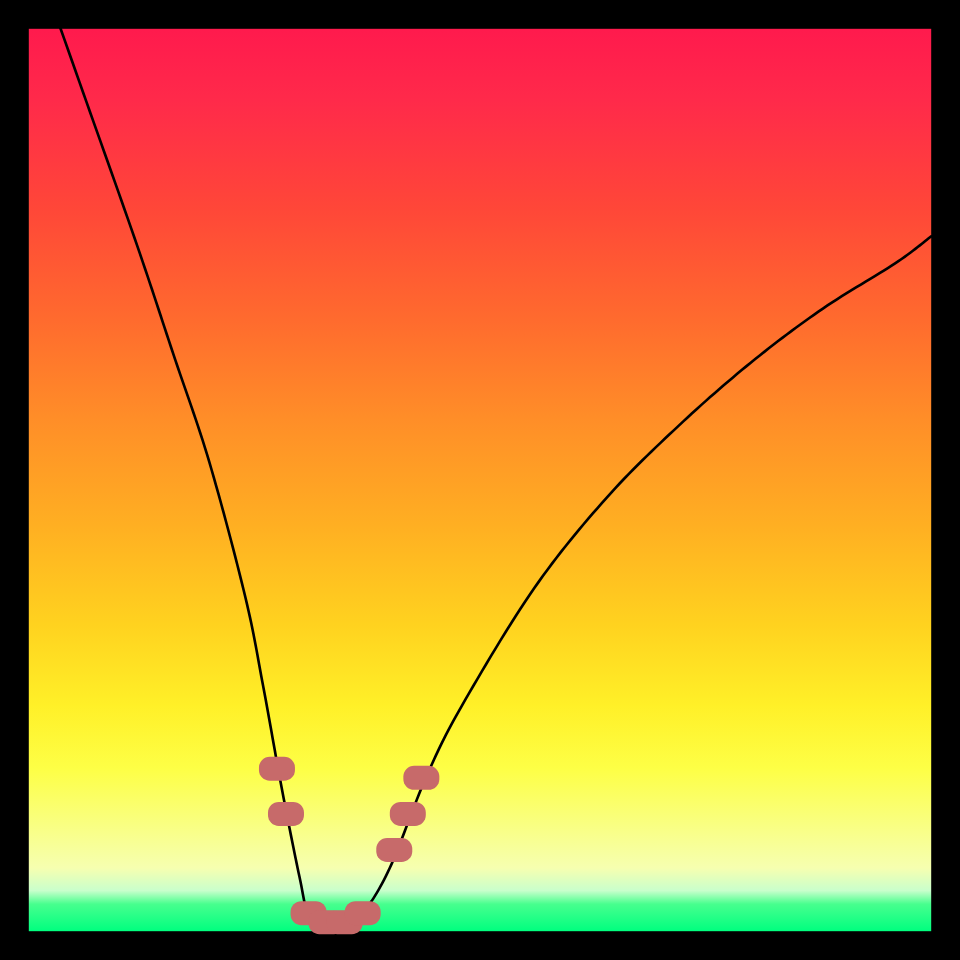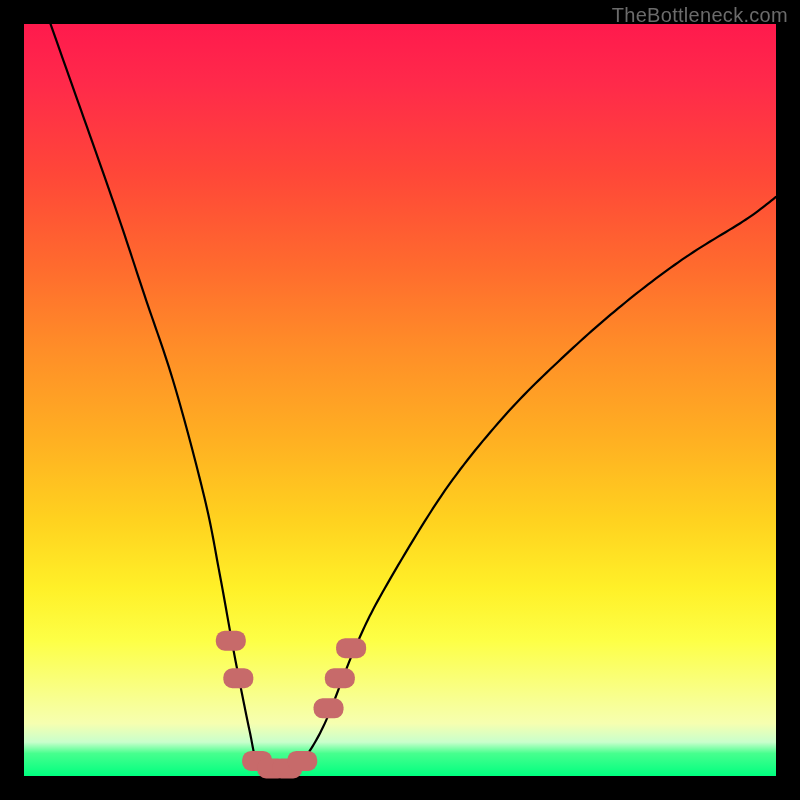--- a/index.html
+++ b/index.html
@@ -57,21 +57,20 @@
     top: 0;
     width: 752px;
     height: 752px;
     overflow: visible;
   }
 </style>
 </head>
 <body>
 
 <div class="frame">
-  <div class="watermark">TheBottleneck.com</div>
 
   <div class="plot-area">
     <svg class="curves" viewBox="0 0 752 752" preserveAspectRatio="none">
       <path id="curve-path" fill="none" stroke="#000000" stroke-width="2.2" stroke-linecap="round" stroke-linejoin="round" d="M0.00 -75.20 L1.58 -70.72 L3.48 -65.34 L5.67 -59.14 L8.11 -52.23 L10.77 -44.69 L13.62 -36.62 L16.62 -28.12 L19.74 -19.27 L22.95 -10.17 L26.22 -0.92 L29.51 8.40 L32.78 17.68 L36.02 26.84 L39.17 35.79 L42.22 44.42 L45.12 52.64 L47.97 60.70 L50.86 68.88 L53.79 77.15 L56.75 85.48 L59.72 93.85 L62.70 102.23 L65.67 110.59 L68.62 118.91 L71.54 127.15 L74.42 135.29 L77.25 143.31 L80.02 151.16 L82.71 158.84 L85.32 166.30 L87.83 173.52 L90.24 180.48 L92.53 187.15 L94.72 193.56 L96.81 199.73 L98.82 205.68 L100.75 211.46 L102.62 217.07 L104.44 222.56 L106.22 227.95 L107.97 233.26 L109.70 238.53 L111.42 243.78 L113.15 249.04 L114.89 254.34 L116.66 259.70 L118.47 265.15 L120.32 270.72 L122.20 276.32 L124.08 281.85 L125.96 287.32 L127.84 292.75 L129.72 298.16 L131.60 303.57 L133.48 308.99 L135.36 314.43 L137.24 319.92 L139.12 325.47 L141.00 331.09 L142.88 336.81 L144.76 342.64 L146.64 348.60 L148.52 354.70 L150.40 360.96 L152.31 367.46 L154.26 374.24 L156.25 381.25 L158.27 388.45 L160.30 395.81 L162.34 403.26 L164.37 410.77 L166.38 418.30 L168.36 425.80 L170.30 433.22 L172.19 440.53 L174.02 447.68 L175.77 454.61 L177.44 461.31 L179.01 467.70 L180.48 473.76 L181.83 479.48 L183.08 484.91 L184.23 490.08 L185.30 495.03 L186.29 499.78 L187.22 504.38 L188.10 508.86 L188.94 513.24 L189.75 517.56 L190.54 521.86 L191.32 526.17 L192.11 530.51 L192.91 534.93 L193.74 539.46 L194.61 544.12 L195.52 548.96 L196.46 553.94 L197.40 558.99 L198.34 564.11 L199.28 569.29 L200.22 574.51 L201.16 579.76 L202.10 585.03 L203.04 590.32 L203.98 595.61 L204.92 600.88 L205.86 606.13 L206.80 611.35 L207.74 616.53 L208.68 621.65 L209.62 626.70 L210.56 631.68 L211.51 636.67 L212.49 641.75 L213.49 646.89 L214.50 652.07 L215.51 657.25 L216.53 662.41 L217.54 667.53 L218.55 672.57 L219.54 677.51 L220.51 682.32 L221.46 686.96 L222.37 691.43 L223.25 695.68 L224.08 699.69 L224.87 703.43 L225.60 706.88 L226.26 710.04 L226.85 712.95 L227.37 715.63 L227.83 718.10 L228.25 720.37 L228.64 722.46 L229.01 724.38 L229.36 726.15 L229.71 727.79 L230.08 729.32 L230.47 730.74 L230.89 732.08 L231.35 733.36 L231.87 734.59 L232.46 735.78 L233.12 736.96 L233.85 738.06 L234.64 739.03 L235.47 739.87 L236.35 740.60 L237.26 741.23 L238.21 741.76 L239.18 742.22 L240.17 742.60 L241.18 742.92 L242.19 743.20 L243.21 743.44 L244.22 743.66 L245.23 743.86 L246.23 744.05 L247.21 744.26 L248.16 744.48 L249.10 744.70 L250.04 744.89 L250.98 745.05 L251.92 745.18 L252.86 745.29 L253.80 745.36 L254.74 745.41 L255.68 745.42 L256.62 745.41 L257.56 745.36 L258.50 745.29 L259.44 745.18 L260.38 745.05 L261.32 744.89 L262.26 744.70 L263.20 744.48 L264.13 744.27 L265.03 744.11 L265.91 743.97 L266.78 743.83 L267.65 743.70 L268.51 743.53 L269.38 743.33 L270.25 743.07 L271.14 742.74 L272.05 742.31 L272.98 741.78 L273.95 741.13 L274.95 740.34 L276.00 739.39 L277.09 738.27 L278.24 736.96 L279.43 735.51 L280.65 733.96 L281.90 732.31 L283.18 730.56 L284.48 728.69 L285.82 726.72 L287.18 724.62 L288.58 722.39 L290.00 720.03 L291.46 717.54 L292.94 714.90 L294.45 712.11 L296.00 709.17 L297.57 706.06 L299.17 702.80 L300.80 699.36 L302.47 695.67 L304.20 691.66 L305.97 687.37 L307.79 682.85 L309.64 678.13 L311.53 673.25 L313.44 668.25 L315.37 663.17 L317.32 658.04 L319.27 652.91 L321.23 647.81 L323.18 642.78 L325.13 637.87 L327.07 633.10 L328.99 628.52 L330.88 624.16 L332.70 620.06 L334.43 616.18 L336.09 612.49 L337.69 608.94 L339.27 605.51 L340.84 602.15 L342.42 598.82 L344.04 595.49 L345.72 592.11 L347.48 588.65 L349.34 585.07 L351.32 581.33 L353.46 577.39 L355.76 573.22 L358.25 568.77 L360.96 564.00 L363.89 558.88 L367.04 553.42 L370.38 547.67 L373.88 541.67 L377.54 535.47 L381.32 529.10 L385.20 522.62 L389.16 516.06 L393.18 509.47 L397.24 502.90 L401.31 496.39 L405.38 489.97 L409.41 483.71 L413.39 477.64 L417.30 471.80 L421.12 466.24 L424.88 460.89 L428.64 455.66 L432.40 450.53 L436.16 445.50 L439.92 440.57 L443.68 435.73 L447.44 430.97 L451.20 426.29 L454.96 421.68 L458.72 417.15 L462.48 412.67 L466.24 408.25 L470.00 403.89 L473.76 399.57 L477.52 395.29 L481.28 391.04 L485.04 386.85 L488.80 382.75 L492.56 378.72 L496.32 374.77 L500.08 370.88 L503.84 367.05 L507.60 363.27 L511.36 359.55 L515.12 355.87 L518.88 352.23 L522.64 348.62 L526.40 345.04 L530.16 341.48 L533.92 337.94 L537.68 334.41 L541.44 330.88 L545.20 327.37 L548.96 323.89 L552.72 320.44 L556.48 317.01 L560.24 313.62 L564.00 310.26 L567.76 306.92 L571.52 303.62 L575.28 300.34 L579.04 297.10 L582.80 293.88 L586.56 290.70 L590.32 287.54 L594.08 284.41 L597.84 281.31 L601.60 278.24 L605.36 275.20 L609.12 272.19 L612.88 269.21 L616.64 266.25 L620.40 263.33 L624.16 260.44 L627.92 257.57 L631.68 254.74 L635.44 251.93 L639.20 249.16 L642.96 246.41 L646.72 243.70 L650.48 241.01 L654.24 238.35 L658.00 235.72 L661.76 233.12 L665.58 230.54 L669.49 227.96 L673.47 225.39 L677.50 222.84 L681.57 220.31 L685.64 217.81 L689.70 215.34 L693.72 212.91 L697.68 210.52 L701.56 208.19 L705.34 205.91 L709.00 203.69 L712.50 201.53 L715.84 199.45 L718.99 197.44 L721.92 195.52 L724.68 193.66 L727.32 191.83 L729.85 190.04 L732.26 188.29 L734.55 186.60 L736.73 184.97 L738.78 183.39 L740.72 181.89 L742.54 180.46 L744.25 179.11 L745.83 177.84 L747.30 176.66 L748.65 175.58 L749.88 174.60 L751.00 173.72 L752.00 172.96 "></path>
       <g id="markers-group">
           <rect x="191.80" y="606.64" width="30" height="20" rx="9" ry="9" fill="#c76a6a"></rect>
           <rect x="199.32" y="644.24" width="30" height="20" rx="9" ry="9" fill="#c76a6a"></rect>
           <rect x="218.12" y="726.96" width="30" height="20" rx="9" ry="9" fill="#c76a6a"></rect>
           <rect x="233.16" y="734.48" width="30" height="20" rx="9" ry="9" fill="#c76a6a"></rect>
           <rect x="248.20" y="734.48" width="30" height="20" rx="9" ry="9" fill="#c76a6a"></rect>

